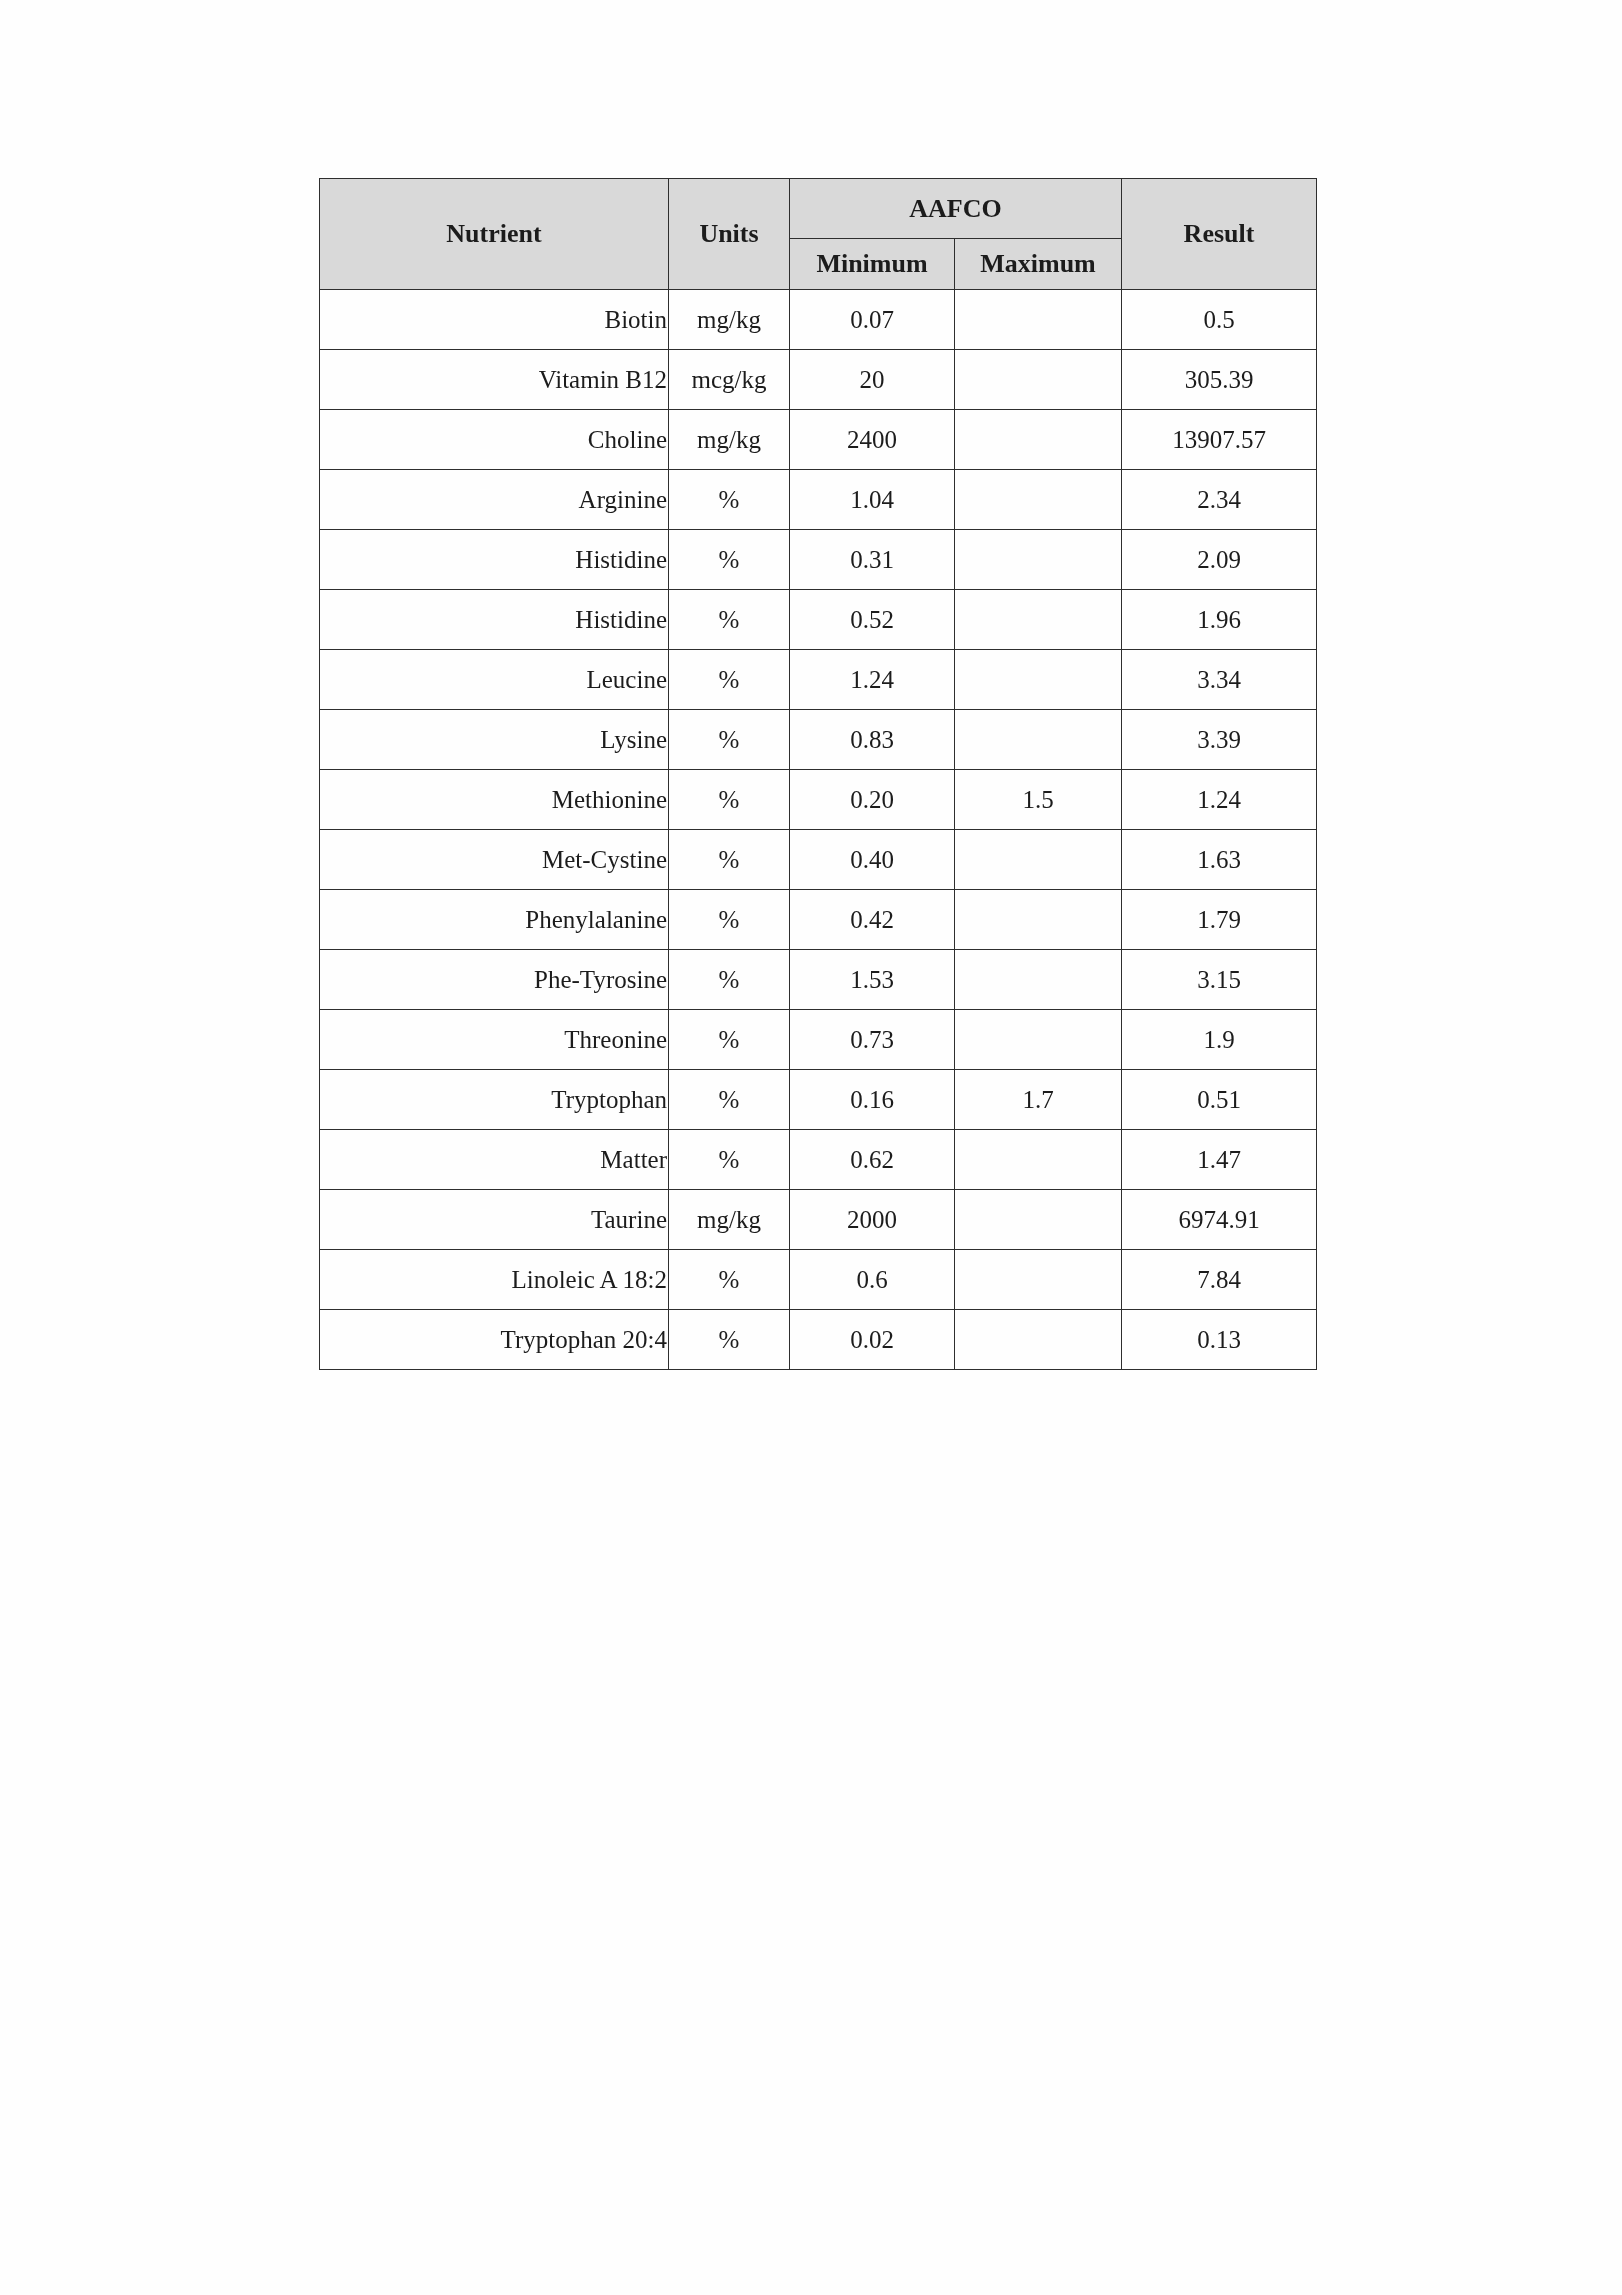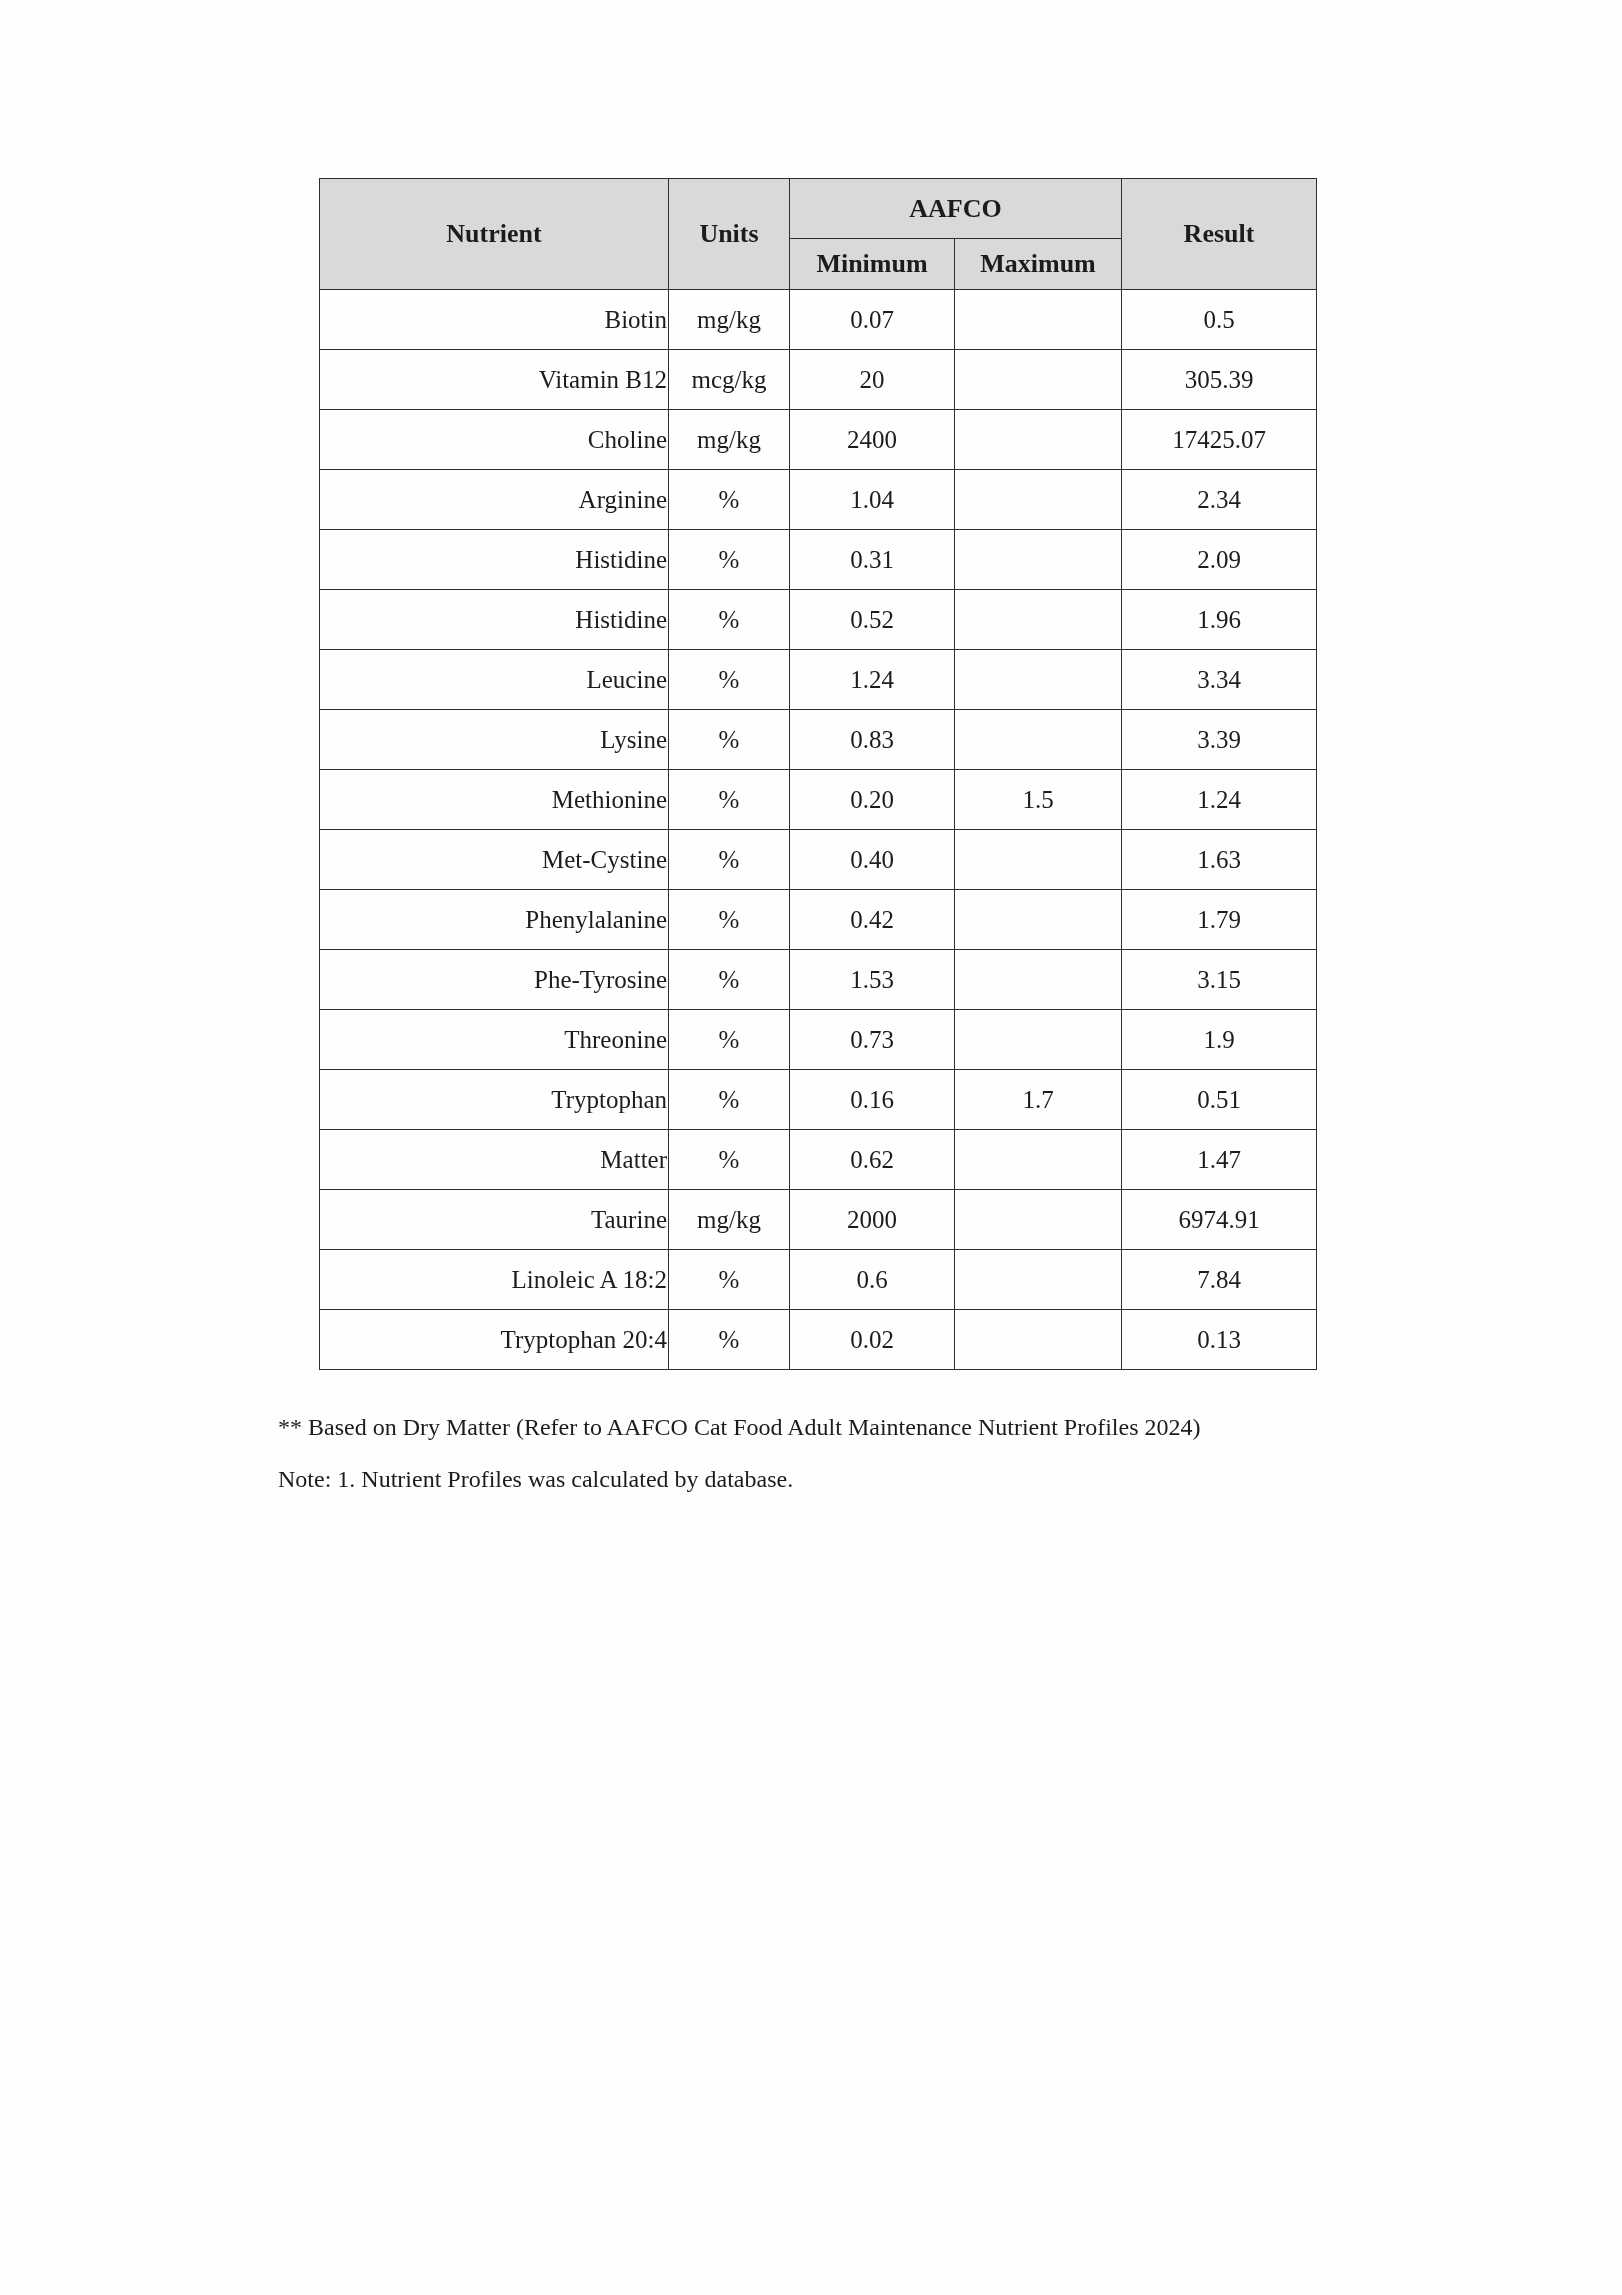--- a/index.html
+++ b/index.html
@@ -104,21 +104,21 @@
       <td class="c-center">20</td>
       <td class="c-center"></td>
       <td class="c-center">305.39</td>
     </tr>
 
     <tr>
       <td class="c-nutrient">Choline</td>
       <td class="c-center">mg/kg</td>
       <td class="c-center">2400</td>
       <td class="c-center"></td>
-      <td class="c-center">17425.07</td>
+      <td class="c-center">13907.57</td>
     </tr>
 
     <tr>
       <td class="c-nutrient">Arginine</td>
       <td class="c-center">%</td>
       <td class="c-center">1.04</td>
       <td class="c-center"></td>
       <td class="c-center">2.34</td>
     </tr>
 
@@ -229,19 +229,15 @@
     <tr>
       <td class="c-nutrient">Tryptophan 20:4</td>
       <td class="c-center">%</td>
       <td class="c-center">0.02</td>
       <td class="c-center"></td>
       <td class="c-center">0.13</td>
     </tr>
   </tbody>
   </table>
 
-  <div class="footnotes">
-    <p class="footnote-line">** Based on Dry Matter (Refer to AAFCO Cat Food Adult Maintenance Nutrient Profiles 2024)</p>
-    <p class="footnote-line">Note: 1. Nutrient Profiles was calculated by database.</p>
-  </div>
 
 </div>
 
 
 </body></html>

